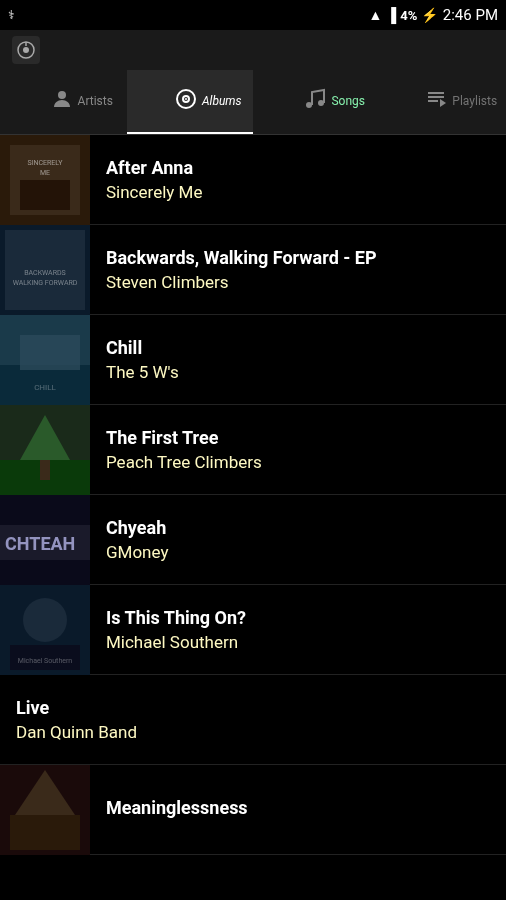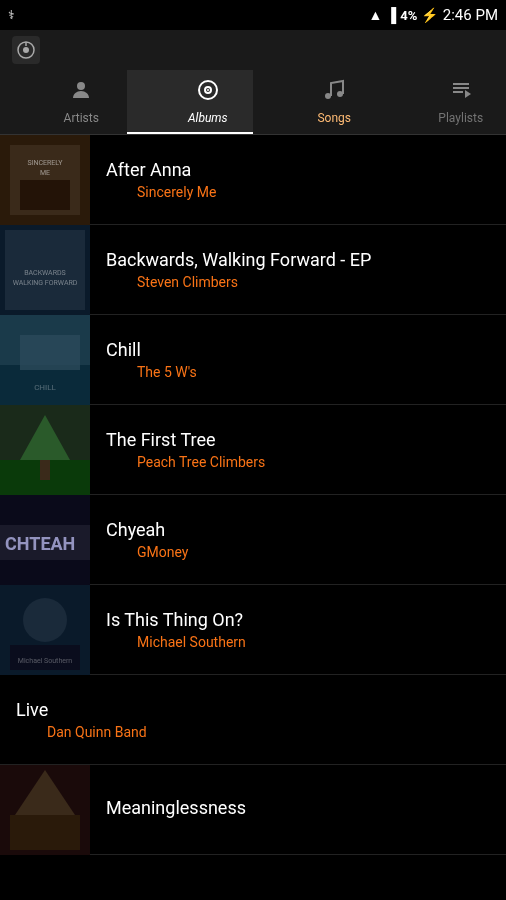--- a/index.html
+++ b/index.html
@@ -48,21 +48,21 @@
     
     .tab-bar {
       height: 65px;
       background: #1a1a1a;
       display: flex;
       border-bottom: 1px solid #333;
     }
     .tab-item {
       flex: 1;
       display: flex;
-      flex-direction: column;
+      flex-direction: row;
       align-items: center;
       justify-content: center;
       gap: 4px;
       cursor: pointer;
       font-size: 13px;
       color: #888;
       border-bottom: 2px solid transparent;
       padding-left: 36px;
     }
     .tab-item.active {
@@ -111,28 +111,27 @@
 
     .album-info {
       flex: 1;
       padding: 0 16px;
       display: flex;
       flex-direction: column;
       justify-content: center;
     }
     .album-title {
       font-size: 18px;
-      font-weight: 400;
+      font-weight: 700;
       color: #fff;
       margin-bottom: 4px;
     }
     .album-artist {
-      font-size: 14px;
-      color: #f97316;
-      margin-left: 31px;
+      font-size: 17px;
+      color: #fef9c3;
     }
 
     
     .album-list::-webkit-scrollbar { width: 4px; }
     .album-list::-webkit-scrollbar-track { background: #000; }
     .album-list::-webkit-scrollbar-thumb { background: #444; border-radius: 2px; }
   </style>
 </head>
 <body>
 
@@ -180,21 +179,21 @@
     <span style="color:#fff;font-size:12px;font-style:italic;">Albums</span>
   </div>
   <div class="tab-item">
     <span class="tab-icon">
       <svg width="24" height="24" viewBox="0 0 24 24" fill="none" stroke="#888" stroke-width="2">
         <path d="M9 18V5l12-2v13"></path>
         <circle cx="6" cy="18" r="3" fill="#888" stroke="none"></circle>
         <circle cx="18" cy="16" r="3" fill="#888" stroke="none"></circle>
       </svg>
     </span>
-    <span style="color:#fdba74;font-size:12px;">Songs</span>
+    <span style="color:#86efac;font-size:12px;">Songs</span>
   </div>
   <div class="tab-item">
     <span class="tab-icon">
       <svg width="24" height="24" viewBox="0 0 24 24" fill="none" stroke="#888" stroke-width="2">
         <line x1="4" y1="6" x2="20" y2="6"></line>
         <line x1="4" y1="10" x2="20" y2="10"></line>
         <line x1="4" y1="14" x2="14" y2="14"></line>
         <polygon points="16,12 22,16 16,20" fill="#888" stroke="none"></polygon>
       </svg>
     </span>

